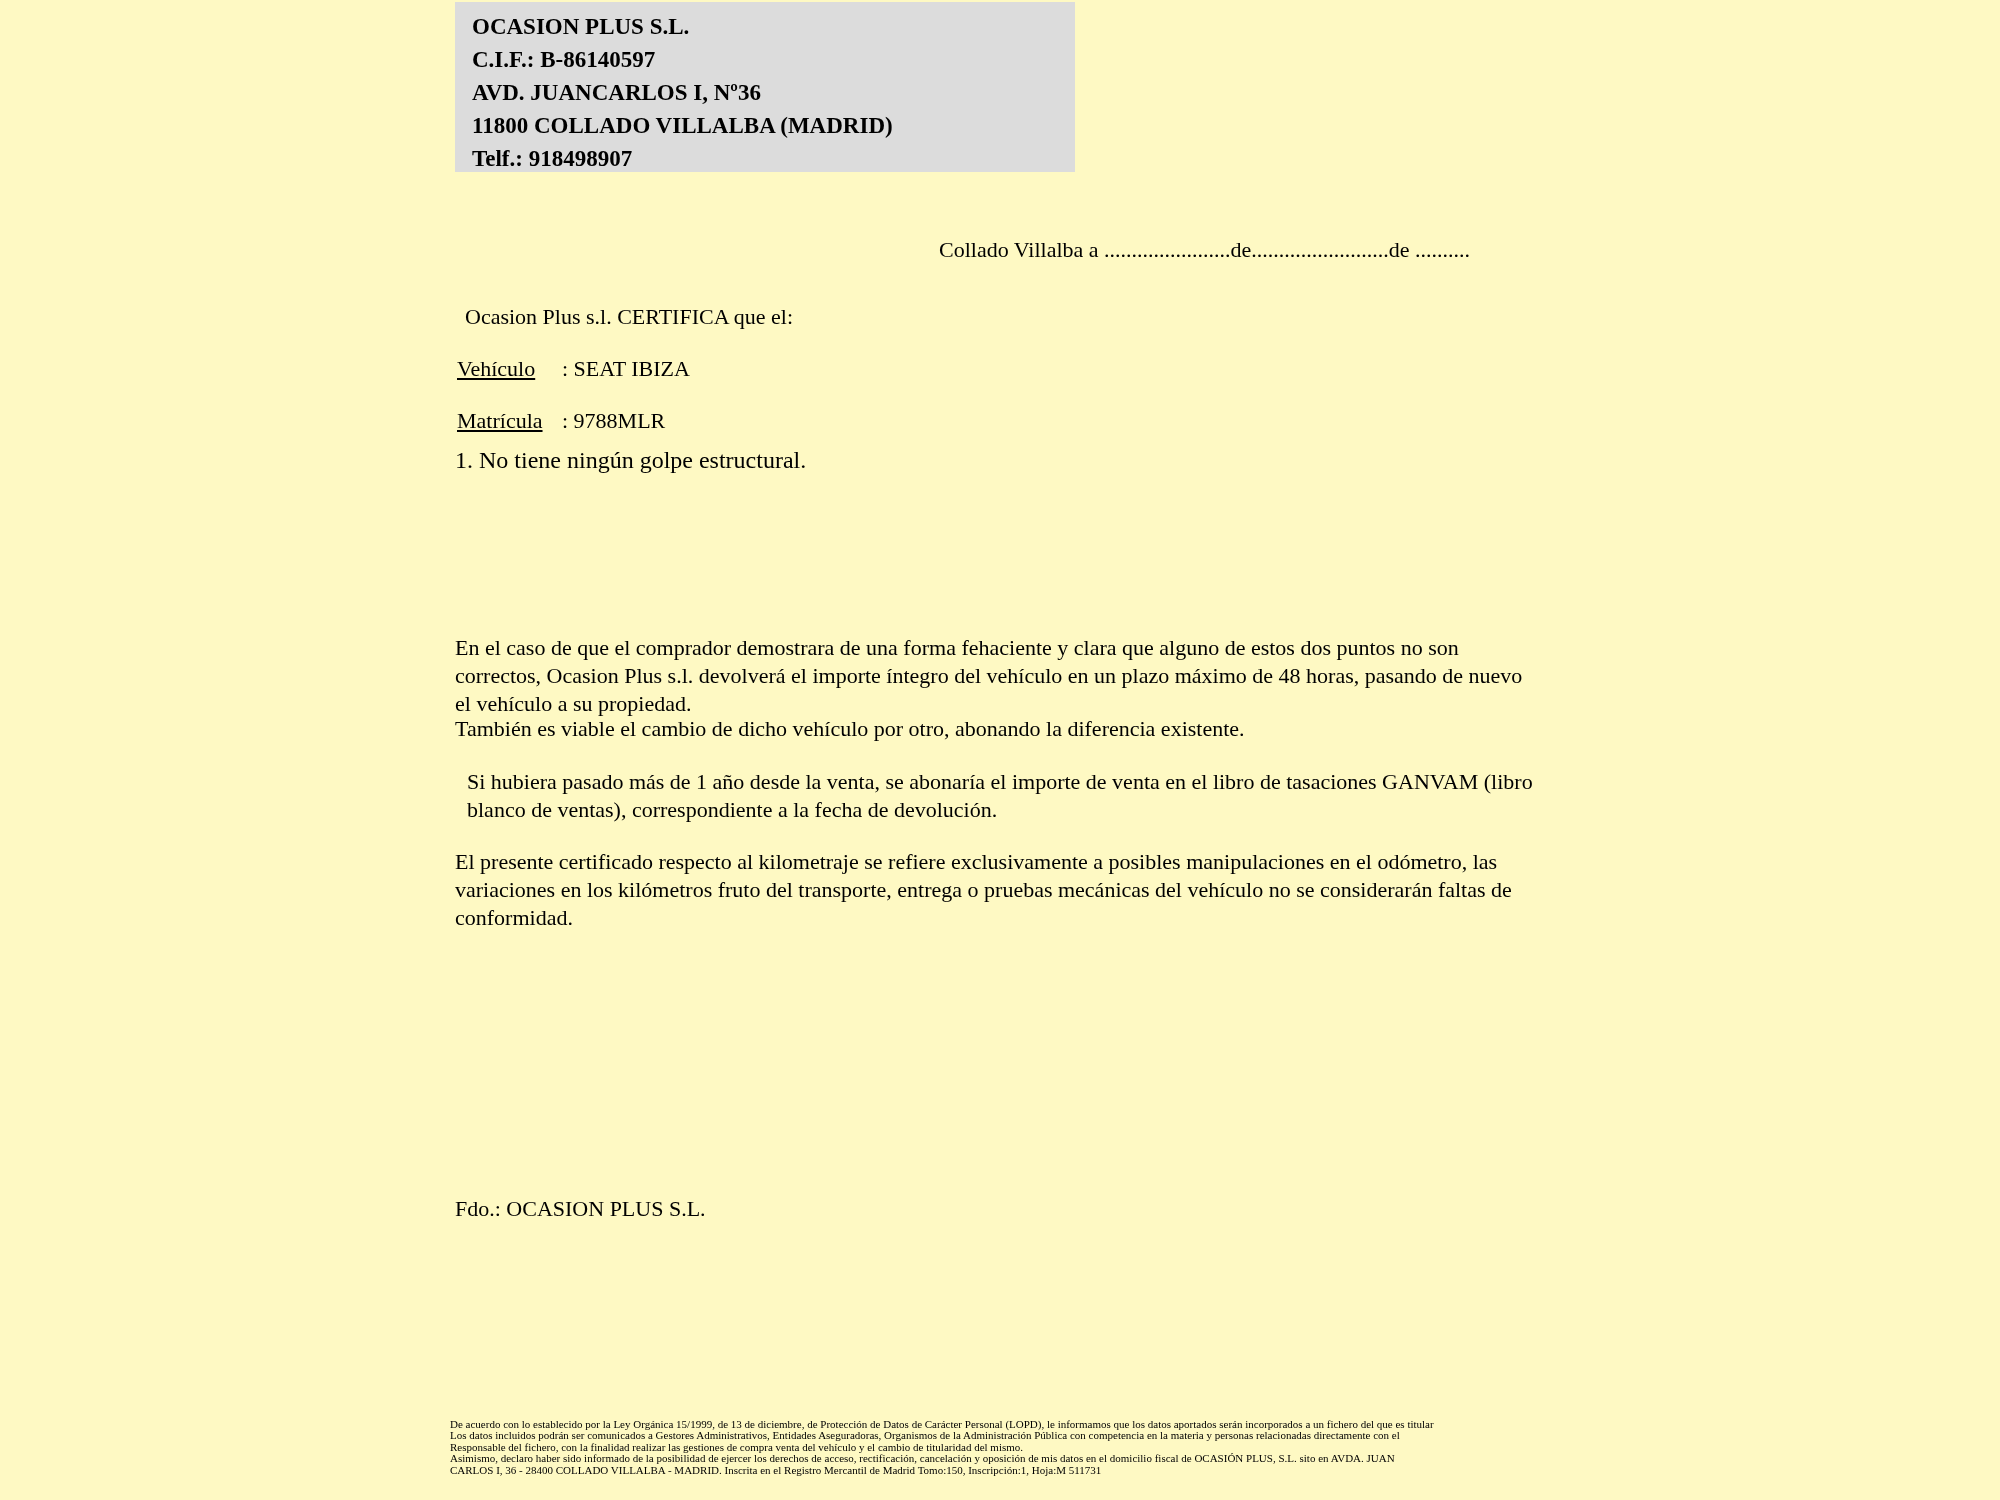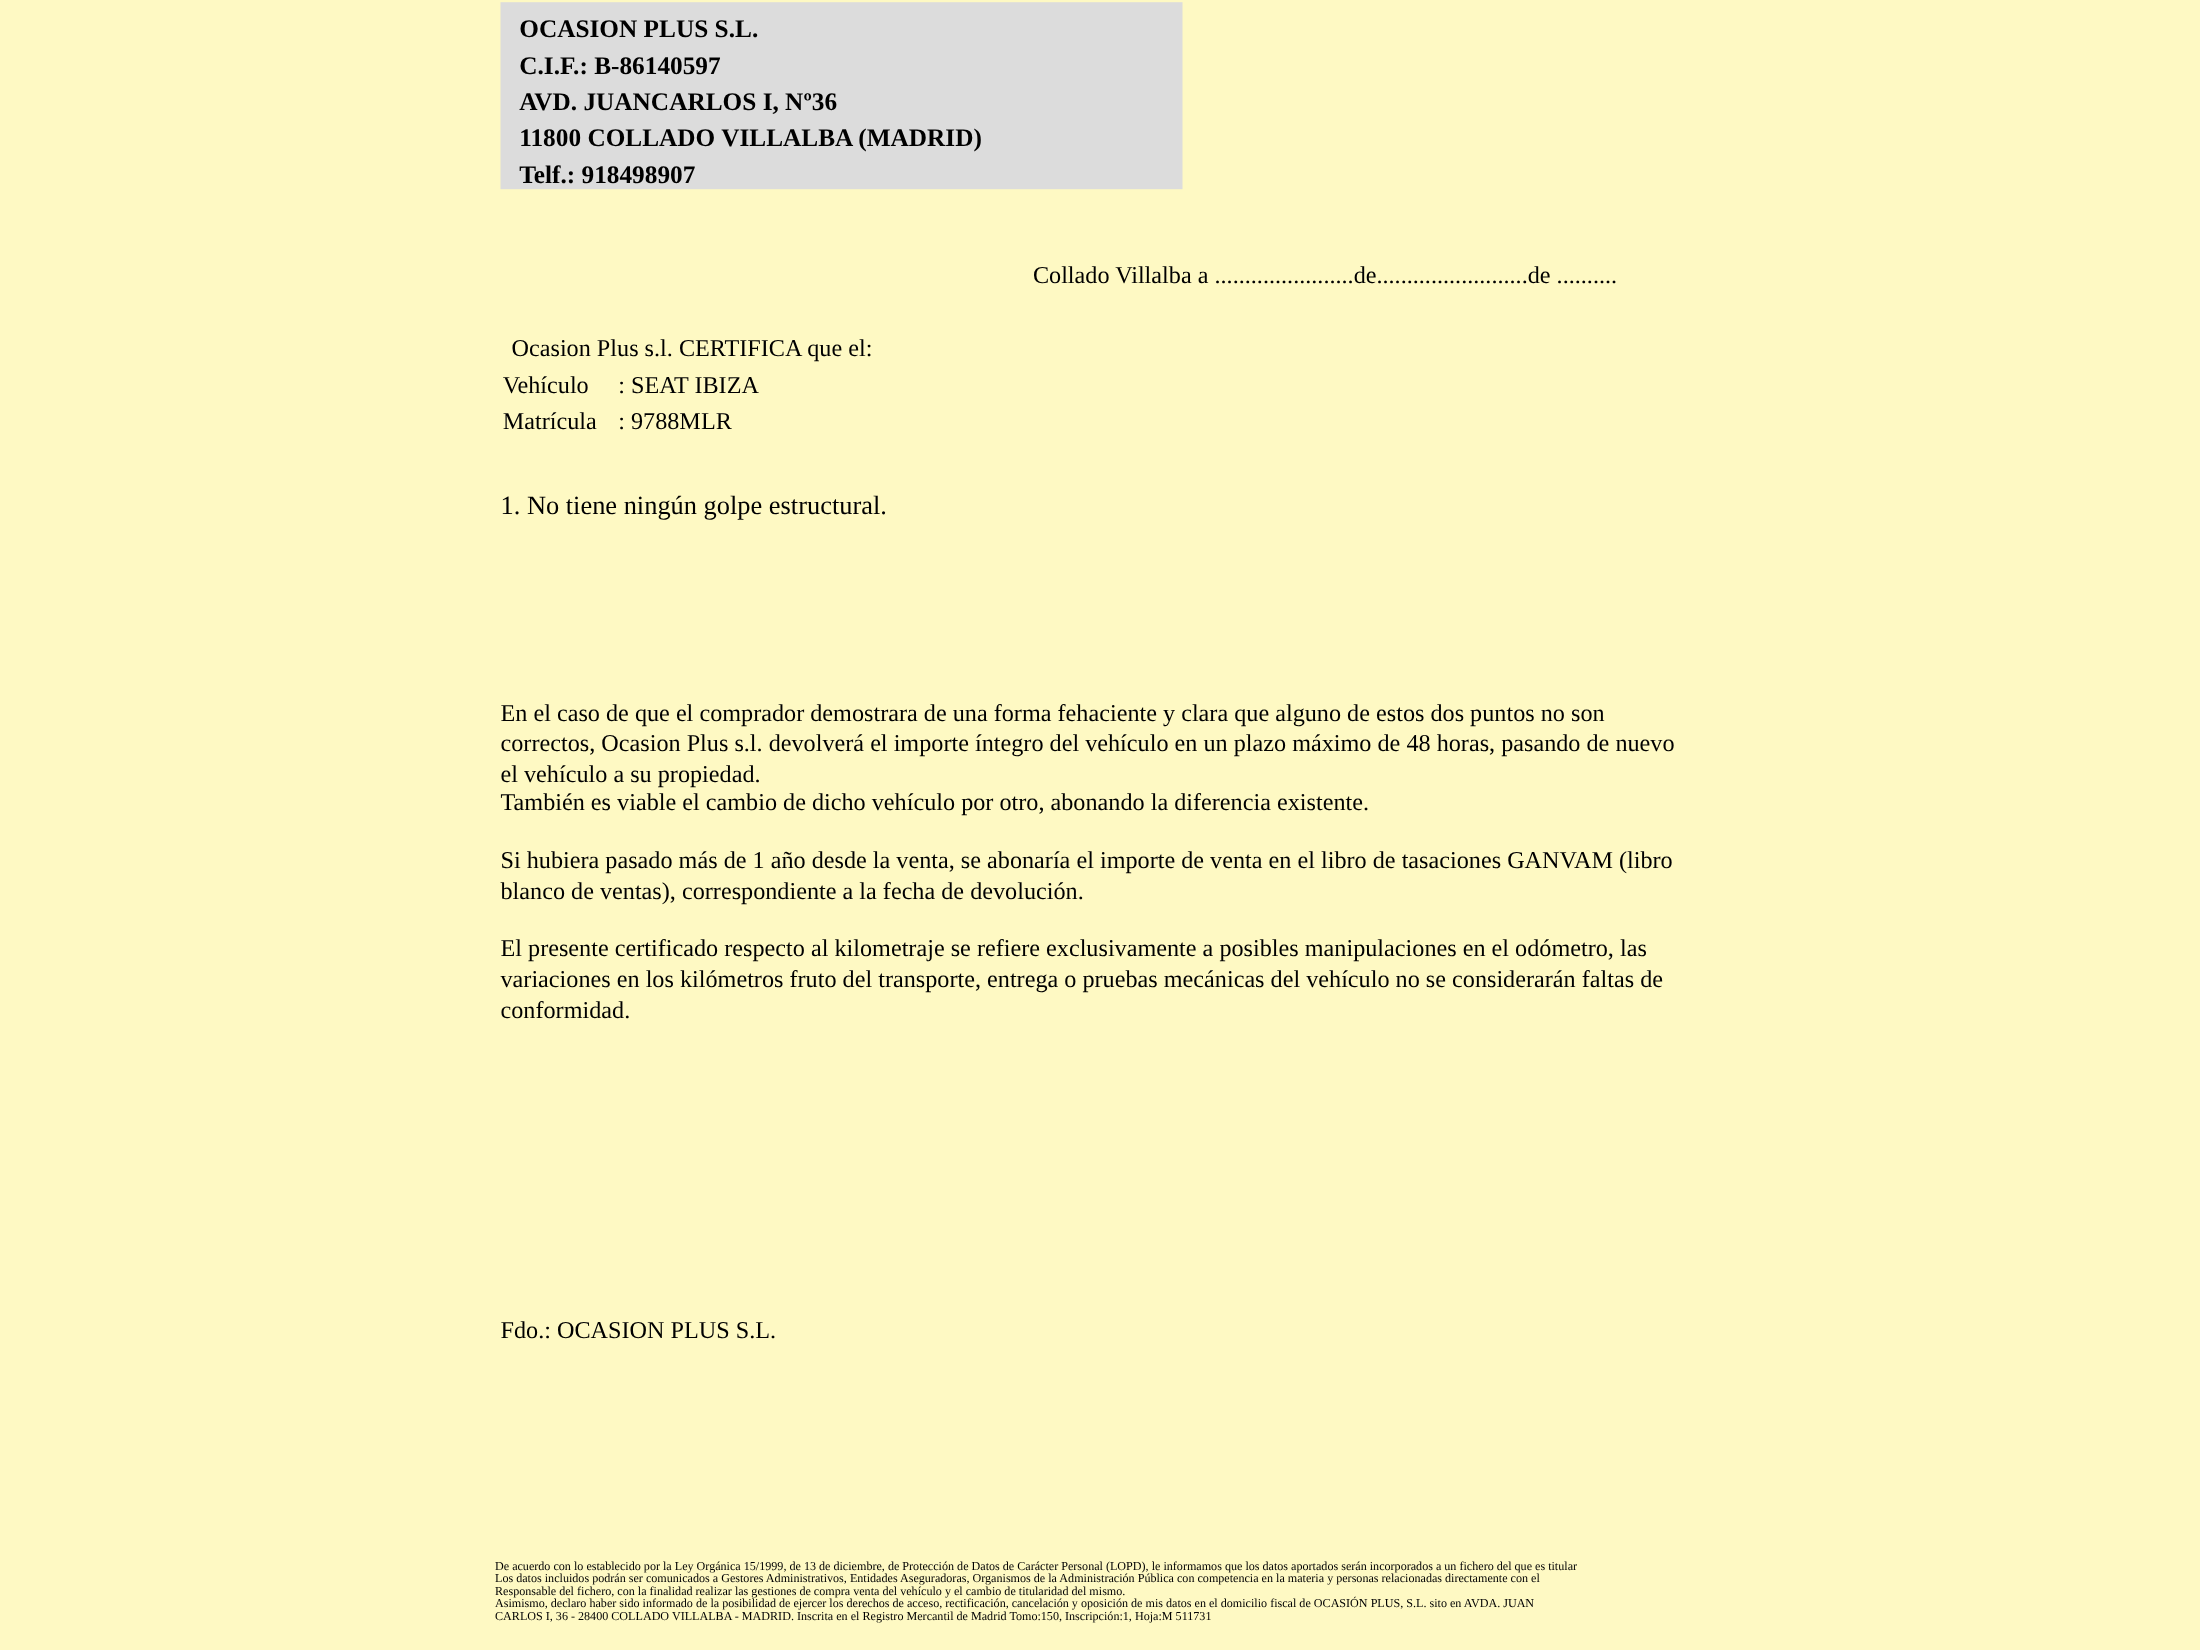--- a/index.html
+++ b/index.html
@@ -48,40 +48,42 @@
   .certify .row {
     line-height: 33px;
     white-space: nowrap;
   }
   .certify .intro {
     padding-left: 8px;
   }
   .ul-label {
     display: inline-block;
     min-width: 105px;
+    text-decoration: underline;
+    margin-top: 19px;
   }
   .point {
     position: absolute;
     left: 455px;
     font-size: 24px;
     white-space: nowrap;
   }
   .point-1 { top: 447px; }
   .point-2 { top: 500px; }
   .para {
     position: absolute;
     left: 455px;
     width: 1080px;
     font-size: 22px;
     line-height: 28px;
     text-align: left;
   }
   .para-1 { top: 634px; }
   .para-2 { top: 715px; }
-  .para-3 { top: 768px; }
+  .para-3 { top: 768px; margin-left: 12px; }
   .para-4 { top: 848px; }
   .signature {
     position: absolute;
     left: 455px;
     top: 1196px;
     font-size: 22px;
     white-space: nowrap;
   }
   .legal {
     position: absolute;

